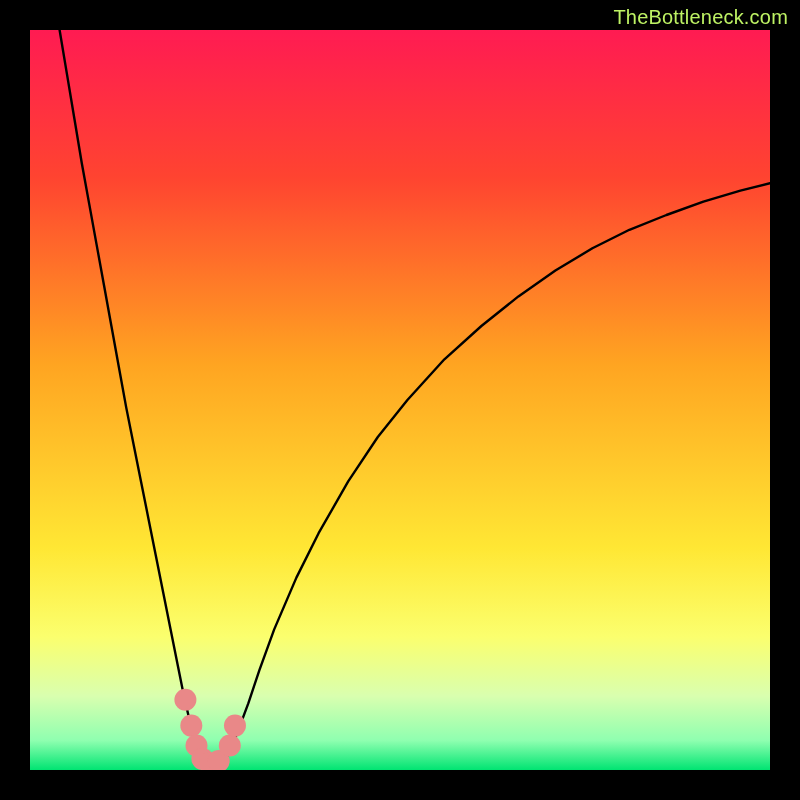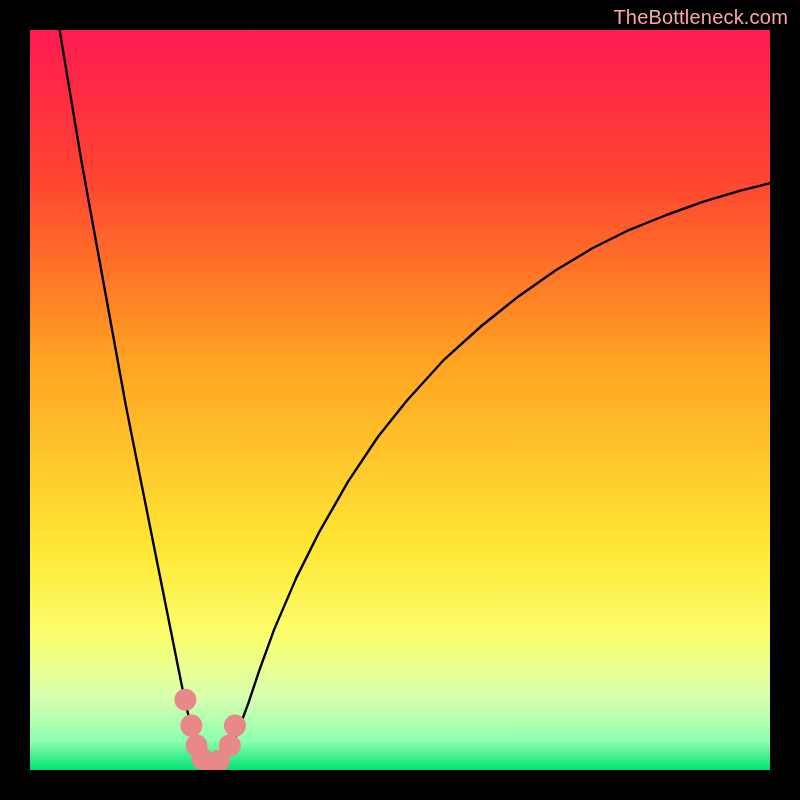--- a/index.html
+++ b/index.html
@@ -22,21 +22,21 @@
     left: 30px;
     top: 30px;
     width: 740px;
     height: 740px;
     overflow: hidden;
   }
   .watermark {
     position: absolute;
     top: 6px;
     right: 12px;
-    color: #fca5a5;
+    color: #bef264;
     font-size: 20px;
     font-weight: 500;
     letter-spacing: 0.2px;
     pointer-events: none;
   }
 </style>
 </head>
 <body>
 
 <div class="frame">

